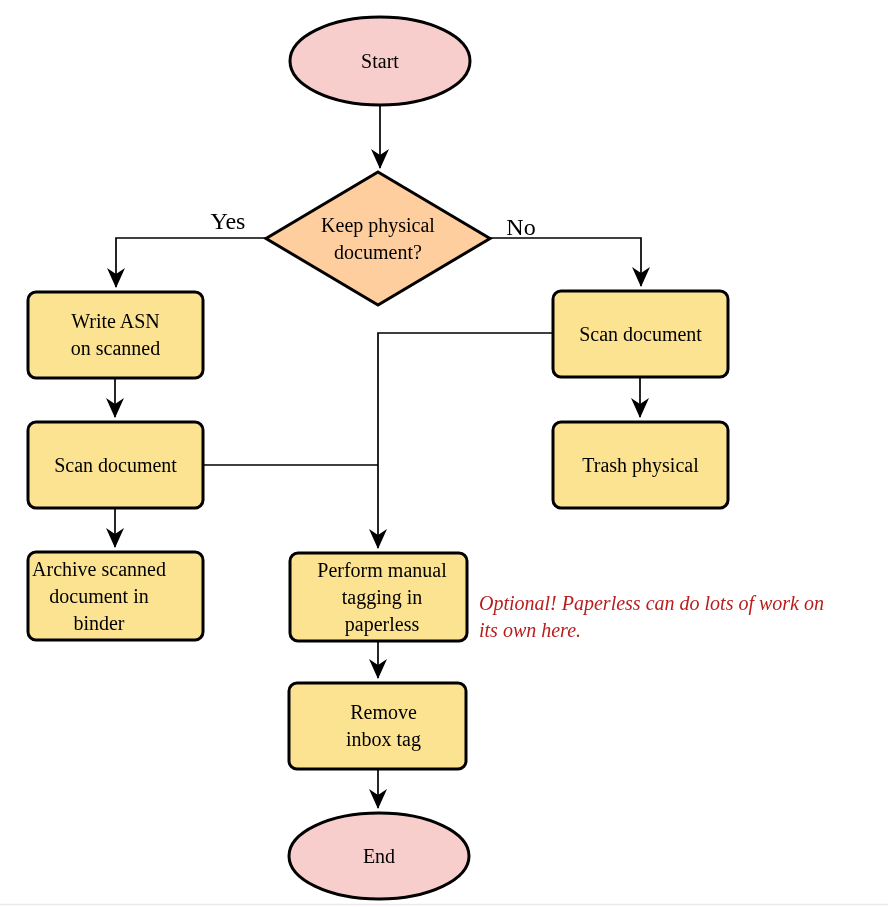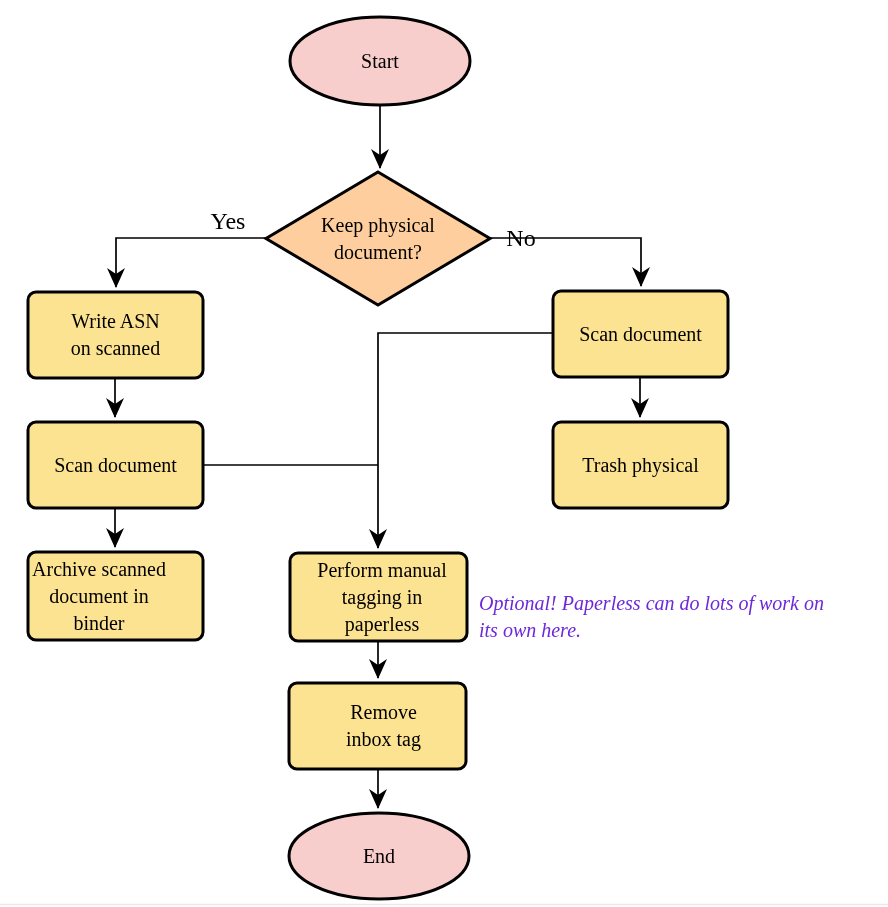--- a/index.html
+++ b/index.html
@@ -23,21 +23,21 @@
   }
   .edge-label{
     position:absolute;
     text-align:center;
     color:#000000;
     font-size:24px;line-height:20px;
     pointer-events:none;
   }
   .note-text{
     position:absolute;
-    color:#6d28d9;
+    color:#b91c1c;
     font-size:20px;line-height:27px;
     font-style:italic;
     white-space:pre-line;
     pointer-events:none;
   }
 </style>
 </head>
 <body>
 
 <div class="canvas">
@@ -107,18 +107,18 @@
 tagging in
 paperless</div>
 
   <div class="node-label" style="left:289px;top:683px;width:189px;height:86px;text-align:center;">Remove
 inbox tag</div>
 
   <div class="node-label" style="left:289px;top:813px;width:180px;height:87px;">End</div>
 
   <div class="edge-label" style="left:198px;top:211px;width:60px;">Yes</div>
 
-  <div class="edge-label" style="left:496px;top:228px;width:50px;">No</div>
+  <div class="edge-label" style="left:496px;top:217px;width:50px;">No</div>
 
   <div class="note-text" style="left:479px;top:590px;width:405px;">Optional! Paperless can do lots of work on
 its own here.</div>
 
 </div>
 
 </body></html>

